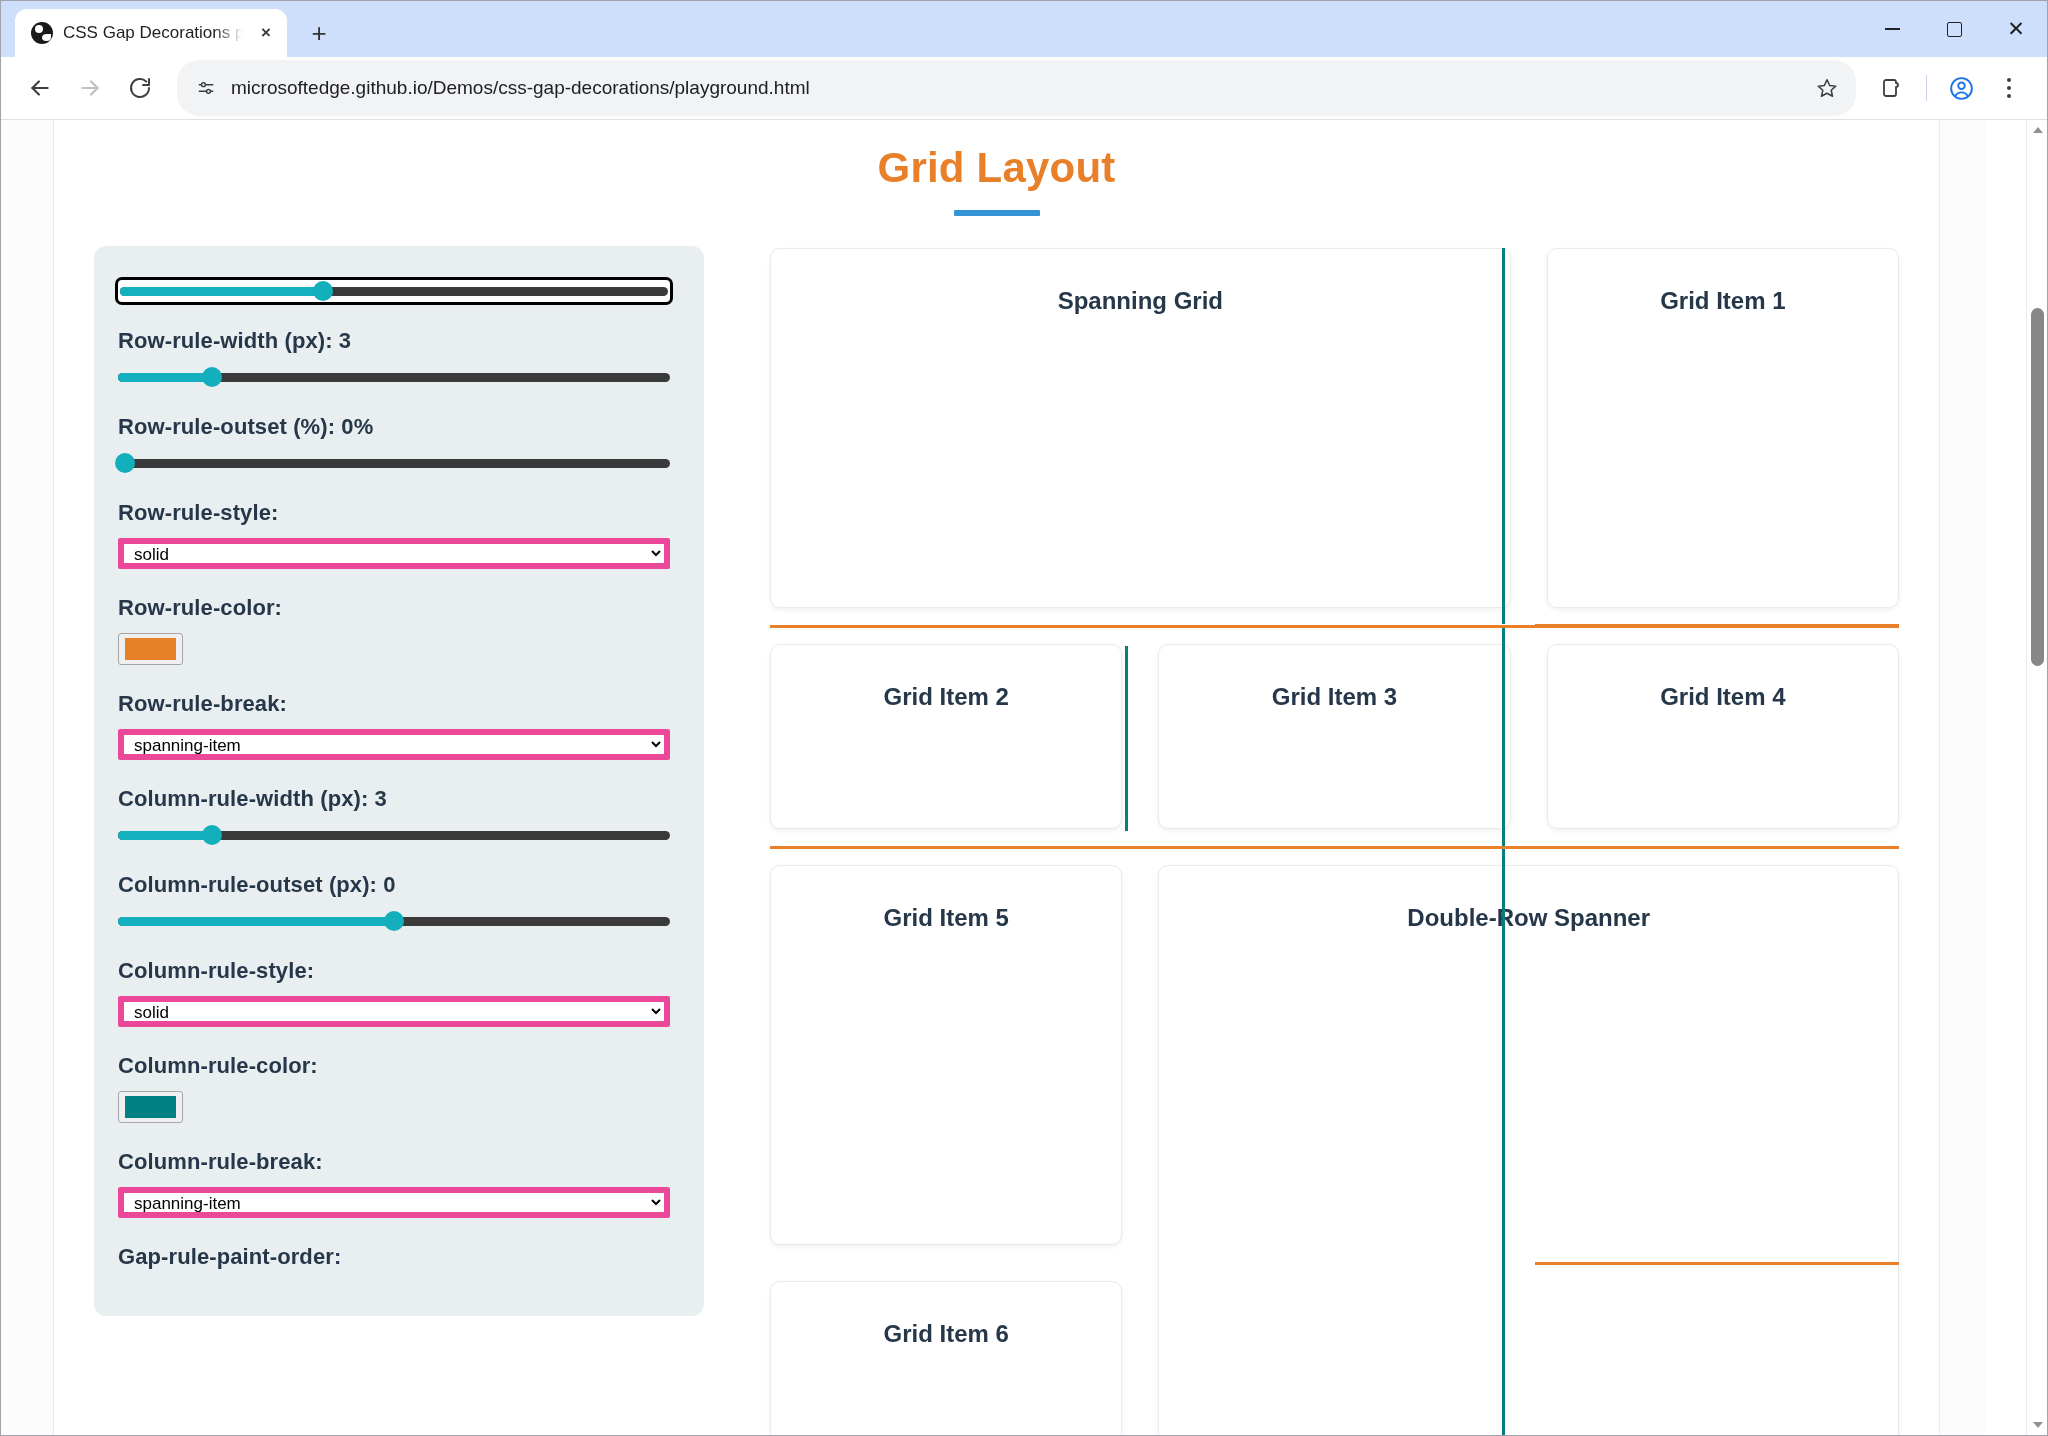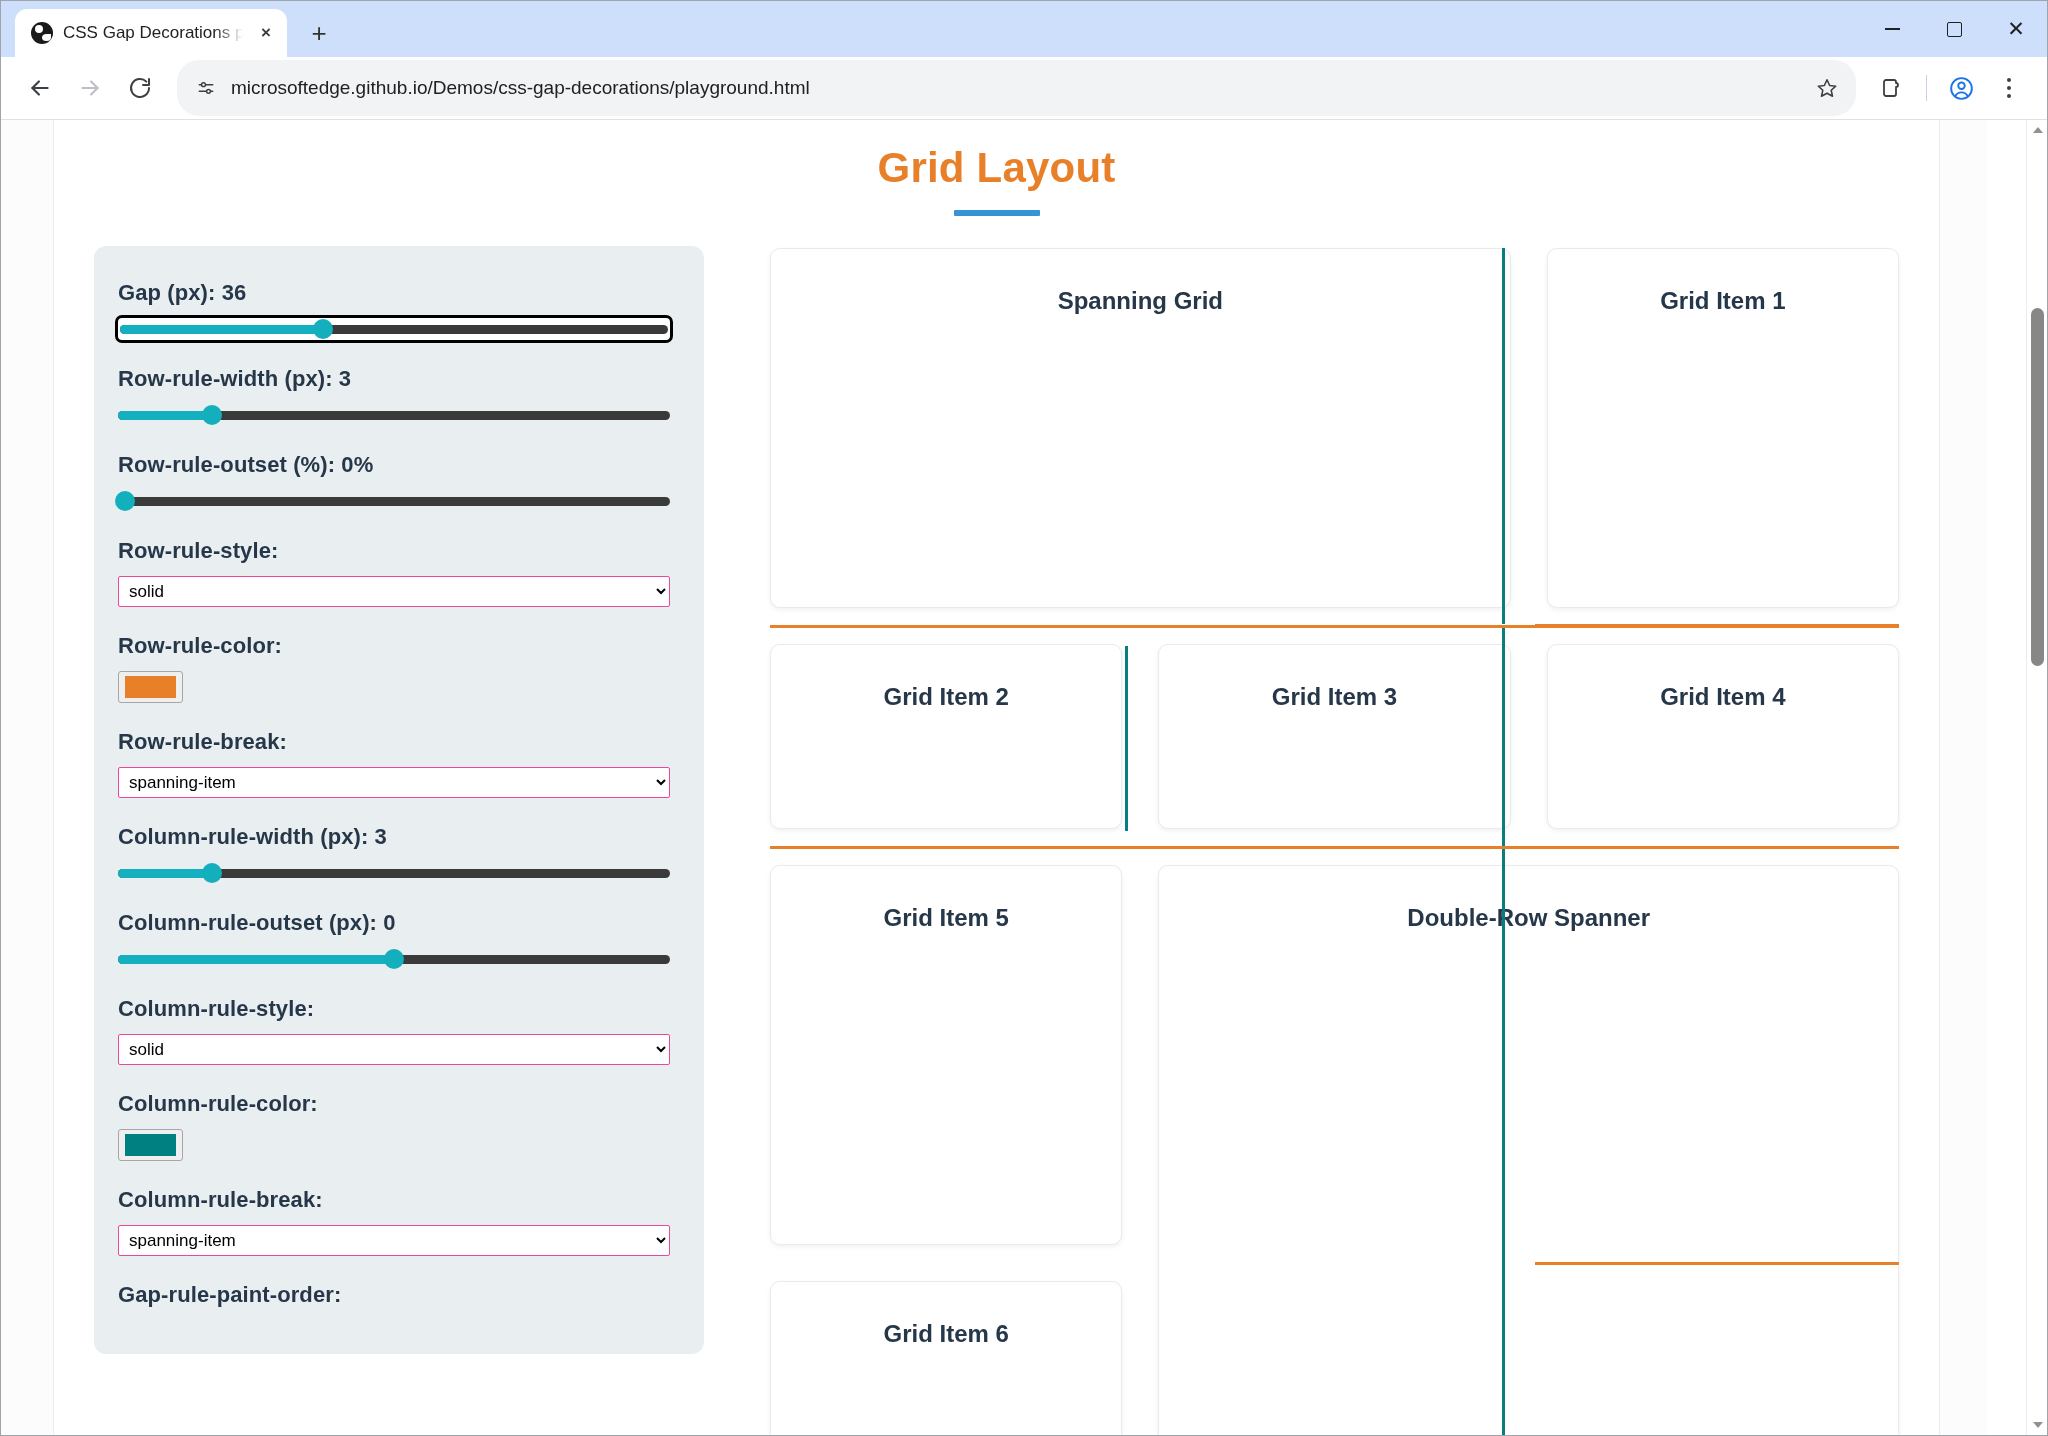--- a/index.html
+++ b/index.html
@@ -228,21 +228,21 @@
     width: 20px; height: 20px; border-radius: 50%;
     background: #14afbd;
     cursor: grab;
   }
 
   select.ctl-select {
     width: 100%; height: 31px;
     font-family: "Liberation Sans", sans-serif;
     font-size: 17px; color: #000;
     background: #ffffff;
-    border: 1px solid #ec4899;
+    border: 6px solid #ec4899;
     border-radius: 2px;
     padding: 0 6px;
     cursor: pointer;
   }
 
   .swatch-wrap {
     width: 65px; height: 32px;
     background: #efefef;
     border: 1px solid #a6a6a6;
     border-radius: 3px;
@@ -369,21 +369,20 @@
       <div class="page-inner">
 
         <h1 class="title">Grid Layout</h1>
         <div class="title-underline"></div>
 
         <div class="layout">
 
           <div class="controls">
 
             <div class="ctl">
-              <div class="ctl-label">Gap (px): 36</div>
               <div class="slider focused">
                 <div class="track">
                   <div class="fill" style="width:37%"></div>
                   <div class="thumb" style="left:37%"></div>
                 </div>
               </div>
             </div>
 
             <div class="ctl">
               <div class="ctl-label">Row-rule-width (px): 3</div>

